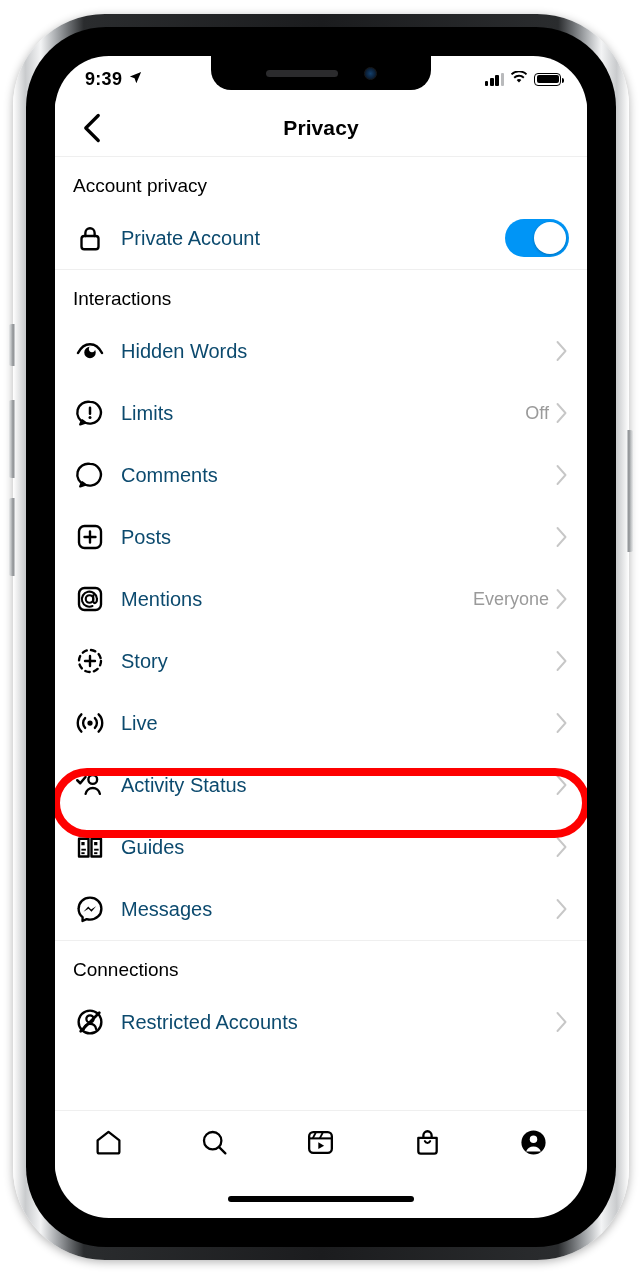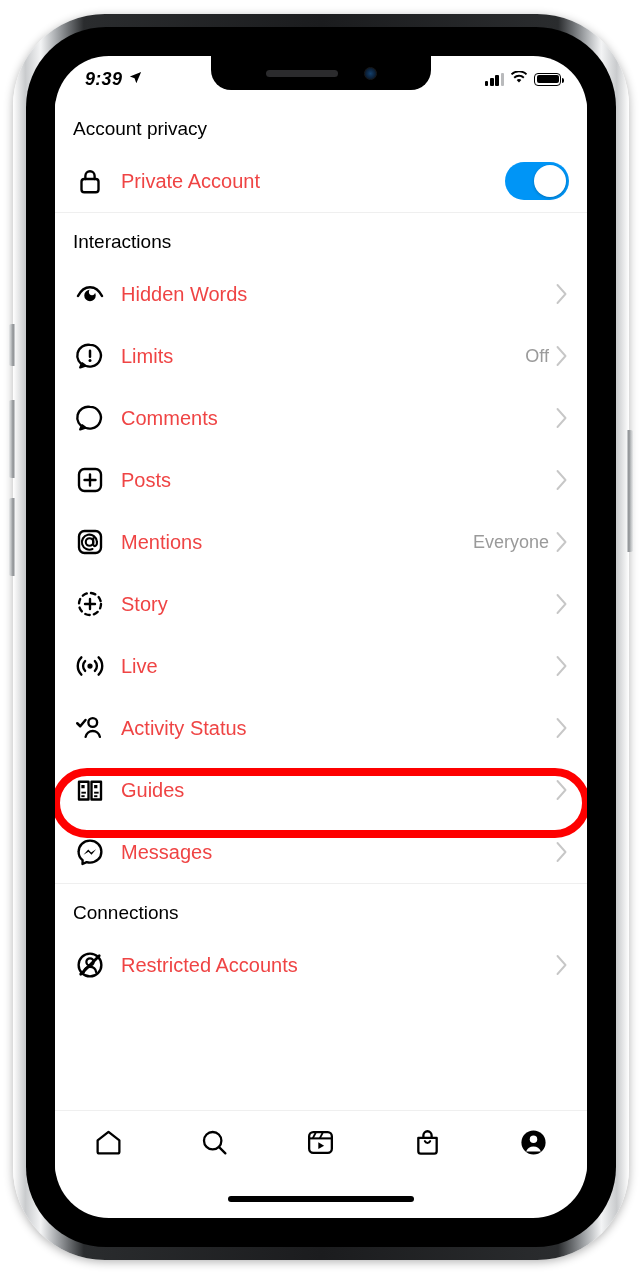--- a/index.html
+++ b/index.html
@@ -86,21 +86,20 @@
     border: 1px solid #18191b;
   }
 
   
   #status-bar {
     position: relative;
     height: 44px;
     display: flex; align-items: center;
     padding: 0 0 0 0;
     z-index: 30;
-    font-style: italic;
   }
   #status-time {
     position: absolute; left: 30px; top: 13px;
     font-size: 18px; font-weight: bold; color: #000;
     letter-spacing: .3px;
     display: flex; align-items: center; gap: 6px;
   }
   #status-right {
     position: absolute; right: 26px; top: 14px;
     display: flex; align-items: center; gap: 6px;
@@ -160,21 +159,21 @@
     cursor: pointer;
     background: #fff;
   }
   .row-icon {
     width: 34px; height: 34px;
     display: flex; align-items: center; justify-content: center;
     flex: 0 0 34px;
   }
   .row-label {
     margin-left: 14px;
-    font-size: 20px; color: #ef4444;
+    font-size: 20px; color: #0c4a6e;
     flex: 1 1 auto;
     white-space: nowrap;
   }
   .row-value {
     font-size: 18px; color: #9a9a9a;
     margin-right: 4px;
     white-space: nowrap;
   }
   .row-chevron {
     display: flex; align-items: center; justify-content: center;
@@ -273,20 +272,28 @@
             <path d="M10 6.2c1.8 0 3.4.7 4.6 1.9l1.5-1.6A8.6 8.6 0 0 0 10 4 8.6 8.6 0 0 0 3.9 6.5l1.5 1.6A6.5 6.5 0 0 1 10 6.2z" fill="#000"></path>
             <path d="M10 1.3c2.9 0 5.6 1.1 7.6 3l1.5-1.6A12.8 12.8 0 0 0 10-.8 12.8 12.8 0 0 0 .9 2.7l1.5 1.6A10.7 10.7 0 0 1 10 1.3z" fill="#000"></path>
           </svg>
         </span>
         <span class="battery">
             <span></span>
           </span>
       </div>
     </div>
 
+    <div id="nav-header">
+      <div id="back-button">
+        <svg width="18" height="30" viewBox="0 0 14 24">
+          <polyline points="12,2 2,12 12,22" fill="none" stroke="#000" stroke-width="2.6" stroke-linecap="round" stroke-linejoin="round"></polyline>
+        </svg>
+      </div>
+      <div id="page-title-text">Privacy</div>
+    </div>
 
     <div id="list-body">
         <div class="section-header">Account privacy</div>
         <div class="row">
           <div class="row-icon">
             <svg width="30" height="30" viewBox="0 0 24 24">
               <rect x="5.2" y="10.4" width="13.6" height="10.6" rx="2.2" fill="none" stroke="#000" stroke-width="1.9"></rect>
                   <path d="M8.3 10.4V7.9a3.7 3.7 0 0 1 7.4 0v2.5" fill="none" stroke="#000" stroke-width="1.9" stroke-linecap="round"></path>
             </svg>
           </div>

